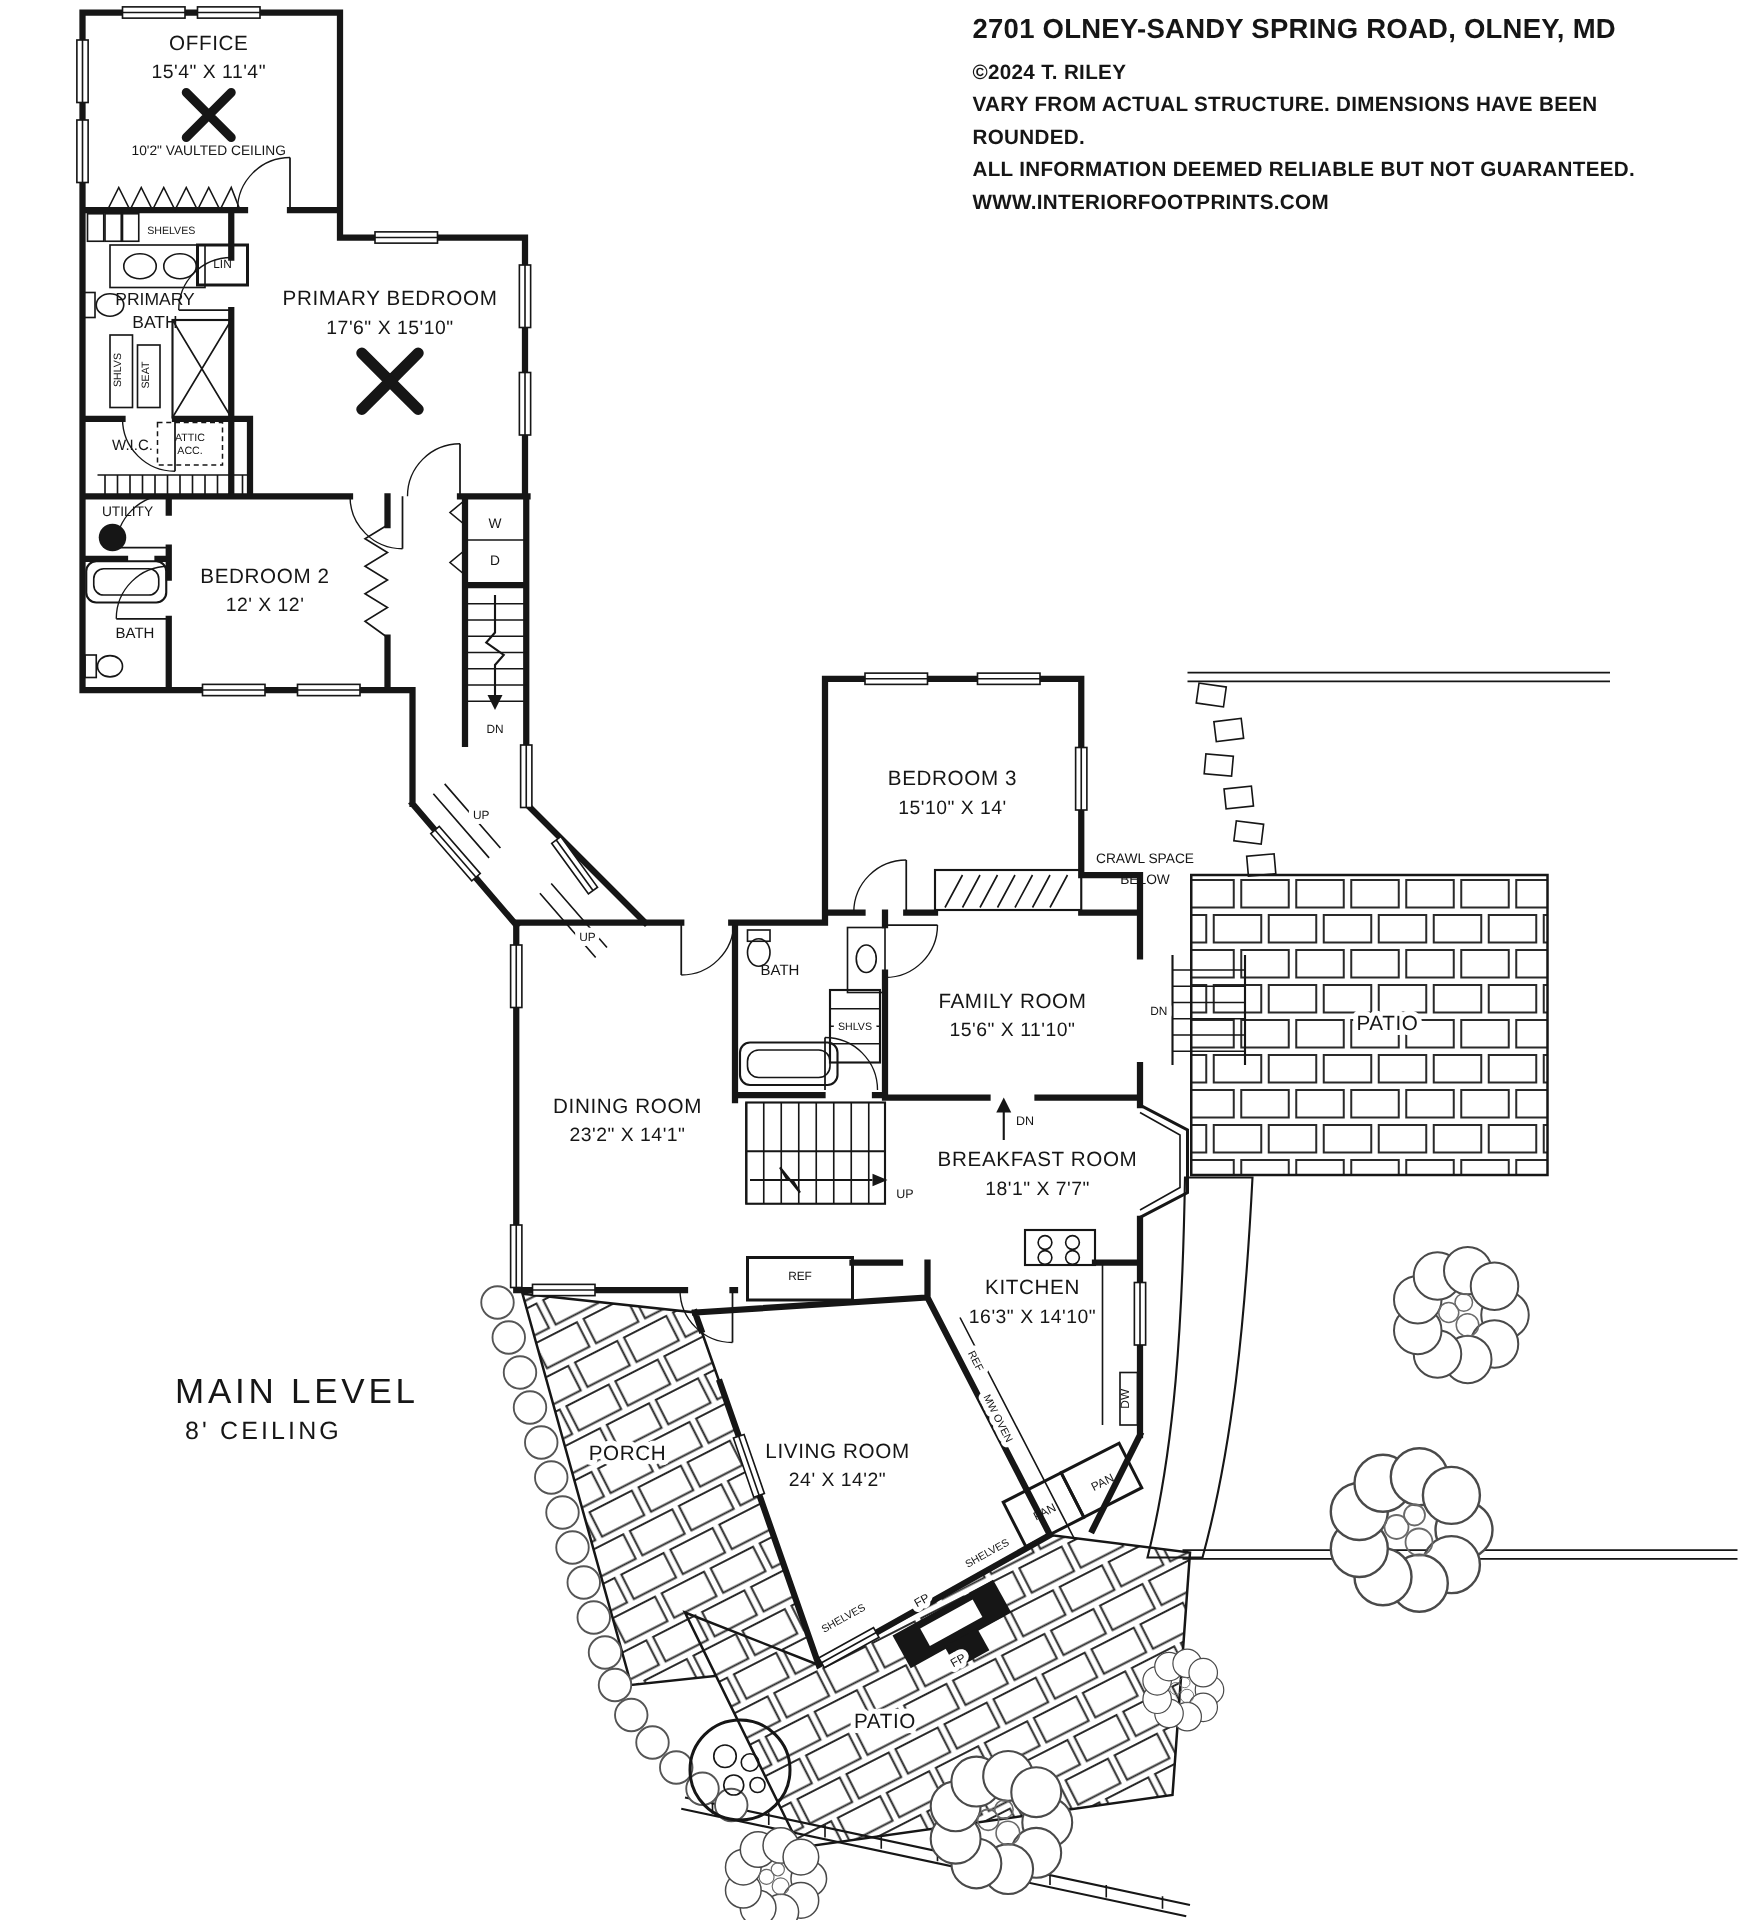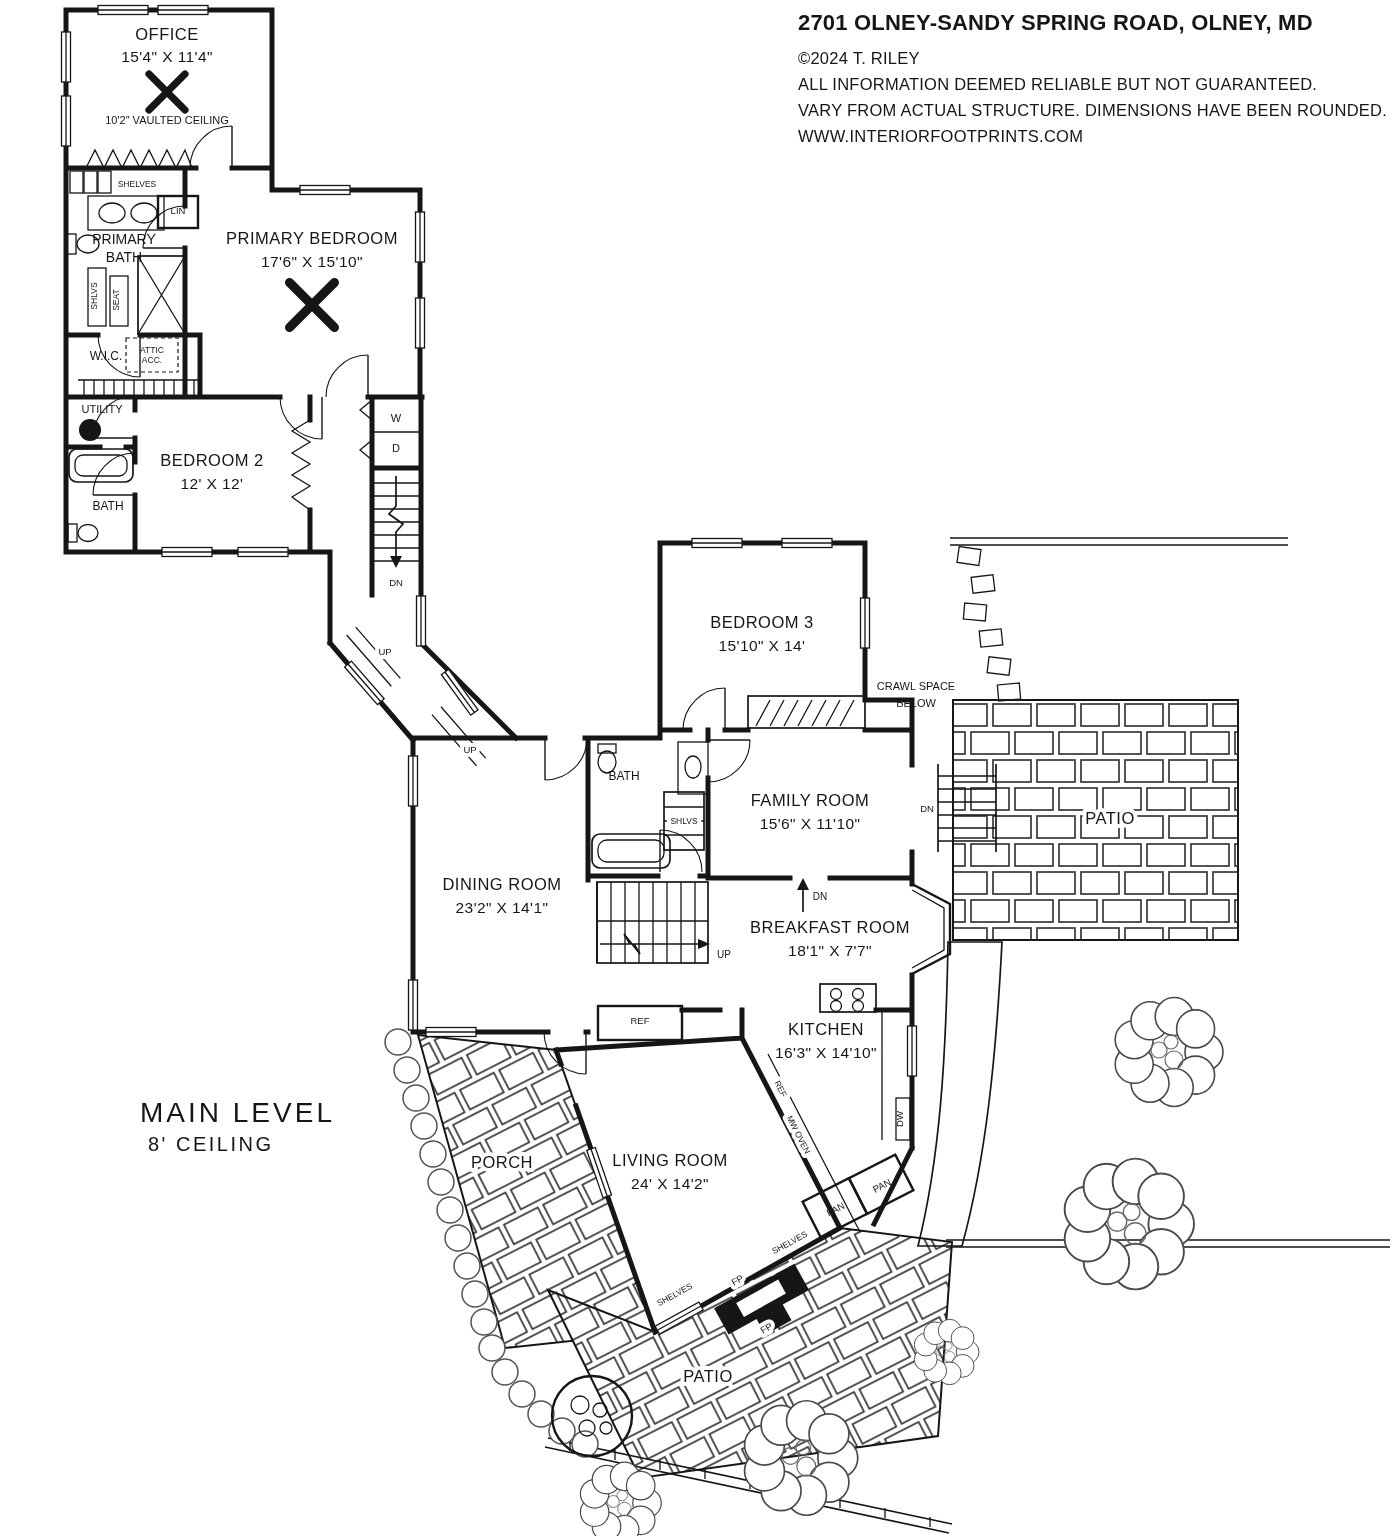--- a/index.html
+++ b/index.html
@@ -1,20 +1,20 @@
 <!DOCTYPE html>
 <html><head>
 <meta charset="utf-8">
 <style>
   body{margin:0;background:#fff}
   .page{position:relative;width:1395px;height:1536px;background:#fff;overflow:hidden;
         font-family:"Liberation Sans",sans-serif;color:#161616}
-  .hdr{position:absolute;left:798px;top:10px;width:594px}
+  .hdr{position:absolute;left:778px;top:10px;width:594px}
   .addr{font-size:22px;font-weight:700;letter-spacing:.2px;margin-bottom:9px}
-  .ln{font-size:16.5px;font-weight:400;letter-spacing:.25px;line-height:26px}
+  .ln{font-size:16.5px;font-weight:700;letter-spacing:.25px;line-height:26px}
   svg{position:absolute;left:0;top:0}
   svg text{font-family:"Liberation Sans",sans-serif;fill:#161616;text-anchor:middle}
   .rn{font-size:16.5px;letter-spacing:.5px}
   .rd{font-size:15.5px;letter-spacing:.4px}
   .s14{font-size:14px}.s12{font-size:12px}.s11{font-size:11px}
   .s10{font-size:10px}.s9{font-size:9.5px}.s8{font-size:8.5px}
   .halo{paint-order:stroke;stroke:#fff;stroke-width:8px;stroke-linejoin:round}
   .big{font-size:28px;letter-spacing:3px;text-anchor:start}
   .big2{font-size:20px;letter-spacing:2.5px;text-anchor:start}
   .w{stroke:#161616;stroke-width:5;fill:none;stroke-linecap:square}
@@ -36,22 +36,22 @@
   .mls{color:#9a9a9a;font-size:31px;font-weight:700;padding-bottom:6px;letter-spacing:1px}
 </style>
 </head>
 <body>
 
 <div class="page">
 
   <div class="hdr">
     <div class="addr">2701 OLNEY-SANDY SPRING ROAD, OLNEY, MD</div>
     <div class="ln">©2024 T. RILEY</div>
+    <div class="ln">VARY FROM ACTUAL STRUCTURE. DIMENSIONS HAVE BEEN ROUNDED.</div>
     <div class="ln">ALL INFORMATION DEEMED RELIABLE BUT NOT GUARANTEED.</div>
-    <div class="ln">VARY FROM ACTUAL STRUCTURE. DIMENSIONS HAVE BEEN ROUNDED.</div>
     <div class="ln">WWW.INTERIORFOOTPRINTS.COM</div>
   </div>
 
   <svg width="1395" height="1536" viewBox="0 0 1395 1536">
     <defs>
       <pattern id="bk" width="44" height="56" patternUnits="userSpaceOnUse">
         <rect width="44" height="56" fill="#fff"></rect>
         <rect x="3" y="4" width="38" height="22" class="brk"></rect>
         <rect x="-19" y="32" width="38" height="22" class="brk"></rect>
         <rect x="25" y="32" width="38" height="22" class="brk"></rect>

